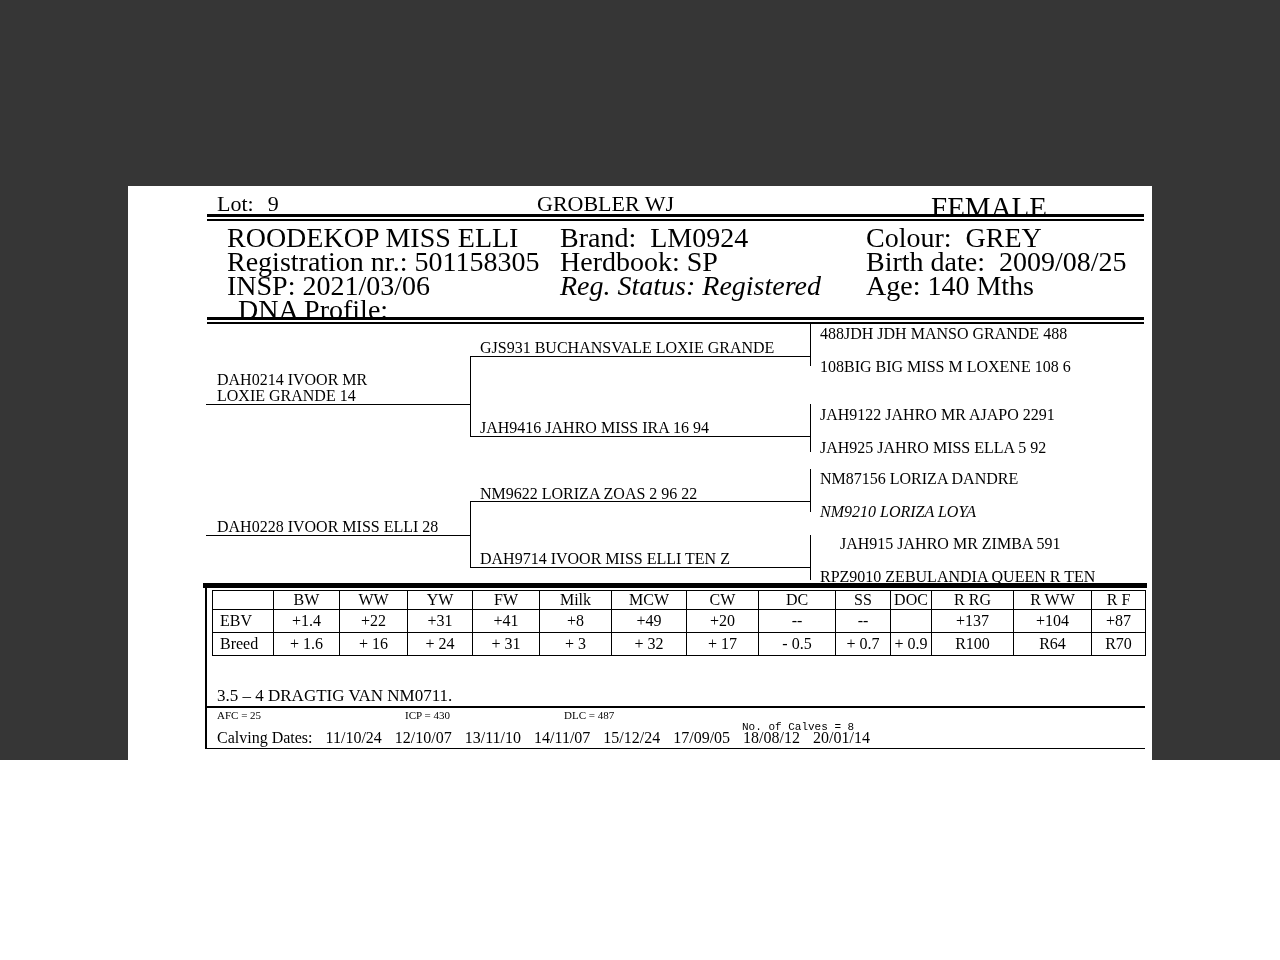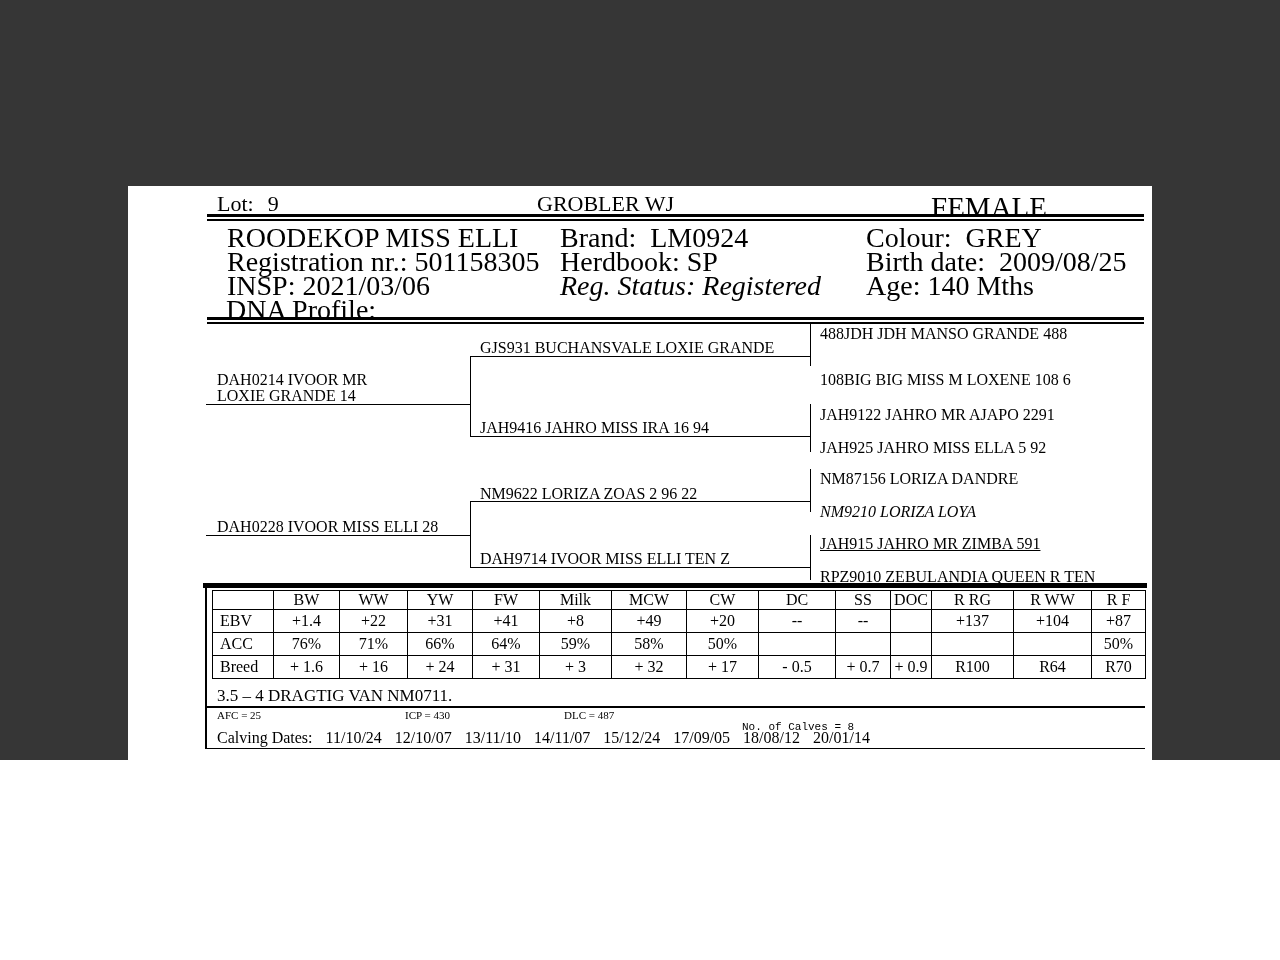--- a/index.html
+++ b/index.html
@@ -61,21 +61,21 @@
       <span>Lot:</span>
       <span>9</span>
     </div>
     <div class="hdr-owner">GROBLER WJ</div>
     <div class="hdr-sex">FEMALE</div>
     <div class="double-rule rule1"></div>
 
     <div class="info-line" style="left:99px;top:40px;">ROODEKOP MISS ELLI</div>
     <div class="info-line" style="left:99px;top:64px;">Registration nr.: 501158305</div>
     <div class="info-line" style="left:99px;top:88px;">INSP: 2021/03/06</div>
-    <div class="info-line" style="left:98px;top:112px;">DNA Profile:</div>
+    <div class="info-line" style="left:110px;top:112px;">DNA Profile:</div>
 
     <div class="info-line" style="left:432px;top:40px;">Brand:  LM0924</div>
     <div class="info-line" style="left:432px;top:64px;">Herdbook: SP</div>
     <div class="info-line" style="left:432px;top:88px;font-style:italic;">Reg. Status: Registered</div>
 
     <div class="info-line" style="left:738px;top:40px;">Colour:  GREY</div>
     <div class="info-line" style="left:738px;top:64px;">Birth date:  2009/08/25</div>
     <div class="info-line" style="left:738px;top:88px;">Age: 140 Mths</div>
 
     <div class="double-rule rule2"></div>
@@ -93,32 +93,32 @@
     <div class="hline" style="left:342px;top:250px;width:340px;"></div>
 
     <div class="vline" style="left:342px;top:315px;height:67px;"></div>
     <div class="ped" style="left:352px;top:300px;">NM9622 LORIZA ZOAS 2 96 22</div>
     <div class="hline" style="left:342px;top:315px;width:340px;"></div>
     <div class="ped" style="left:352px;top:365px;">DAH9714 IVOOR MISS ELLI TEN Z</div>
     <div class="hline" style="left:342px;top:381px;width:340px;"></div>
 
     <div class="vline" style="left:682px;top:138px;height:42px;"></div>
     <div class="ped" style="left:692px;top:140px;">488JDH JDH MANSO GRANDE 488</div>
-    <div class="ped" style="left:692px;top:173px;margin-top:13px;">108BIG BIG MISS M LOXENE 108 6</div>
+    <div class="ped" style="left:692px;top:173px;">108BIG BIG MISS M LOXENE 108 6</div>
 
     <div class="vline" style="left:682px;top:218px;height:48px;"></div>
     <div class="ped" style="left:692px;top:221px;">JAH9122 JAHRO MR AJAPO 2291</div>
     <div class="ped" style="left:692px;top:254px;">JAH925 JAHRO MISS ELLA 5 92</div>
 
     <div class="vline" style="left:682px;top:283px;height:43px;"></div>
     <div class="ped" style="left:692px;top:285px;">NM87156 LORIZA DANDRE</div>
     <div class="ped" style="left:692px;top:318px;font-style:italic;">NM9210 LORIZA LOYA</div>
 
     <div class="vline" style="left:682px;top:349px;height:45px;"></div>
-    <div class="ped" style="left:692px;top:350px;text-decoration:underline;">JAH915 JAHRO MR ZIMBA 591</div>
+    <div class="ped" style="left:712px;top:350px;">JAH915 JAHRO MR ZIMBA 591</div>
     <div class="ped" style="left:692px;top:383px;">RPZ9010 ZEBULANDIA QUEEN R TEN</div>
 
     <div class="divider-bar"></div>
     <div class="outer-vline"></div>
 
     <table class="ebv">
       <colgroup>
         <col style="width:61px">
           <col style="width:66px">
           <col style="width:68px">
@@ -161,36 +161,20 @@
         <td>+49</td>
         <td>+20</td>
         <td>--</td>
         <td>--</td>
         <td></td>
         <td>+137</td>
         <td>+104</td>
         <td>+87</td>
       </tr>
       <tr>
-        <td class="rlabel">ACC</td>
-        <td>76%</td>
-        <td>71%</td>
-        <td>66%</td>
-        <td>64%</td>
-        <td>59%</td>
-        <td>58%</td>
-        <td>50%</td>
-        <td></td>
-        <td></td>
-        <td></td>
-        <td></td>
-        <td></td>
-        <td>50%</td>
-      </tr>
-      <tr>
         <td class="rlabel">Breed</td>
         <td>+ 1.6</td>
         <td>+ 16</td>
         <td>+ 24</td>
         <td>+ 31</td>
         <td>+ 3</td>
         <td>+ 32</td>
         <td>+ 17</td>
         <td>- 0.5</td>
         <td>+ 0.7</td>

